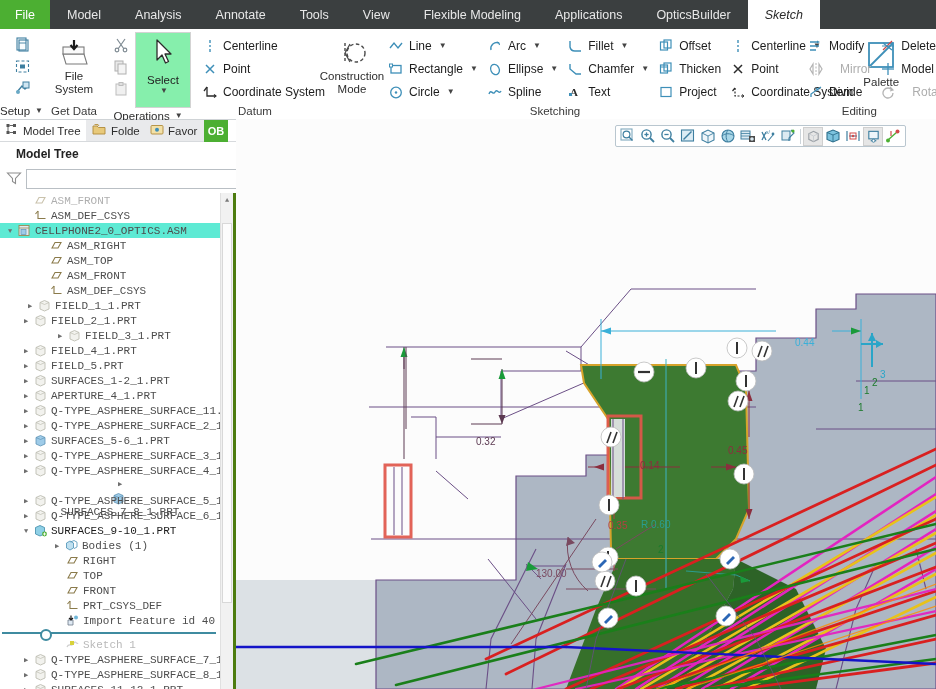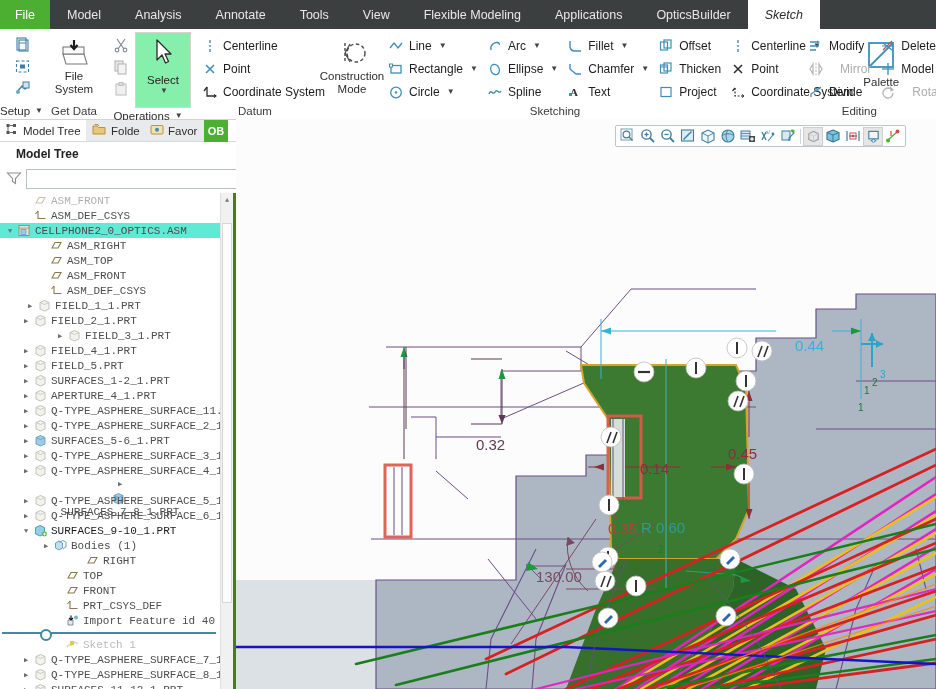--- a/index.html
+++ b/index.html
@@ -156,21 +156,21 @@
   .gfx-toolbar {
     position: absolute; left: 379px; top: 6px;
     height: 22px; background: #ffffff;
     border: 1px solid #b9c6cf; border-radius: 2px;
     display: flex; align-items: center; padding: 0 2px;
     z-index: 20;
   }
   .gbtn { width: 20px; height: 19px; display: flex; align-items: center; justify-content: center; }
   .gbtn.boxed { background: #e6e6e6; border: 1px solid #cfcfcf; }
   .gsep { width: 1px; height: 15px; background: #ccd4da; margin: 0 2px; }
-  .dimtxt { position: absolute; font-size: 15px; font-family: "Liberation Sans", sans-serif; }
+  .dimtxt { position: absolute; font-size: 10px; font-family: "Liberation Sans", sans-serif; }
 </style>
 </head>
 <body>
 
 <div id="app">
 
   <div class="menubar">
     <div class="menu-file">File</div>
     <div class="menu-item">Model</div>
     <div class="menu-item">Analysis</div>
@@ -875,31 +875,31 @@
           <span class="tarrow">▼</span>
           <span class="ticon">
             <svg width="13" height="13" viewBox="0 0 13 13">
               <path d="M1.5 3.5 L6 1.5 L10.5 3.5 L10.5 10 L6 12 L1.5 10 Z" fill="#8fd0e6" stroke="#3d8aa8" stroke-width="0.8"></path>
               <circle cx="10.5" cy="10" r="2.4" fill="#4caf32"></circle>
               <path d="M10.5 8.4 L10.5 11.6 M8.9 10 L12.1 10" stroke="#fff" stroke-width="0.9"></path>
             </svg>
           </span>
           <span>SURFACES_9-10_1.PRT</span>
         </div>
-        <div class="trow" style="padding-left: 40px;">
+        <div class="trow" style="padding-left: 51px;">
           <span class="tarrow">▶</span>
           <span class="ticon">
             <svg width="13" height="13" viewBox="0 0 13 13">
               <path d="M1.5 4 L5 2 L8.5 4 L8.5 9 L5 11 L1.5 9 Z" fill="#bfe0f0" stroke="#4a90b5" stroke-width="0.8"></path>
               <path d="M5.5 3 L9 1.5 L12 3.2 L12 8 L9 9.6" fill="none" stroke="#4a90b5" stroke-width="0.8"></path>
             </svg>
           </span>
           <span>Bodies (1)</span>
         </div>
-        <div class="trow" style="padding-left: 72px;">
+        <div class="trow" style="padding-left: 52px;">
           <span class="tarrow"></span>
           <span class="ticon">
             <svg width="13" height="13" viewBox="0 0 13 13">
               <path d="M2 9 L5 3.5 L11 3.5 L8 9 Z" fill="none" stroke="#8a7a4a" stroke-width="1.1"></path>
             </svg>
           </span>
           <span>RIGHT</span>
         </div>
         <div class="trow" style="padding-left: 52px;">
           <span class="tarrow"></span>

